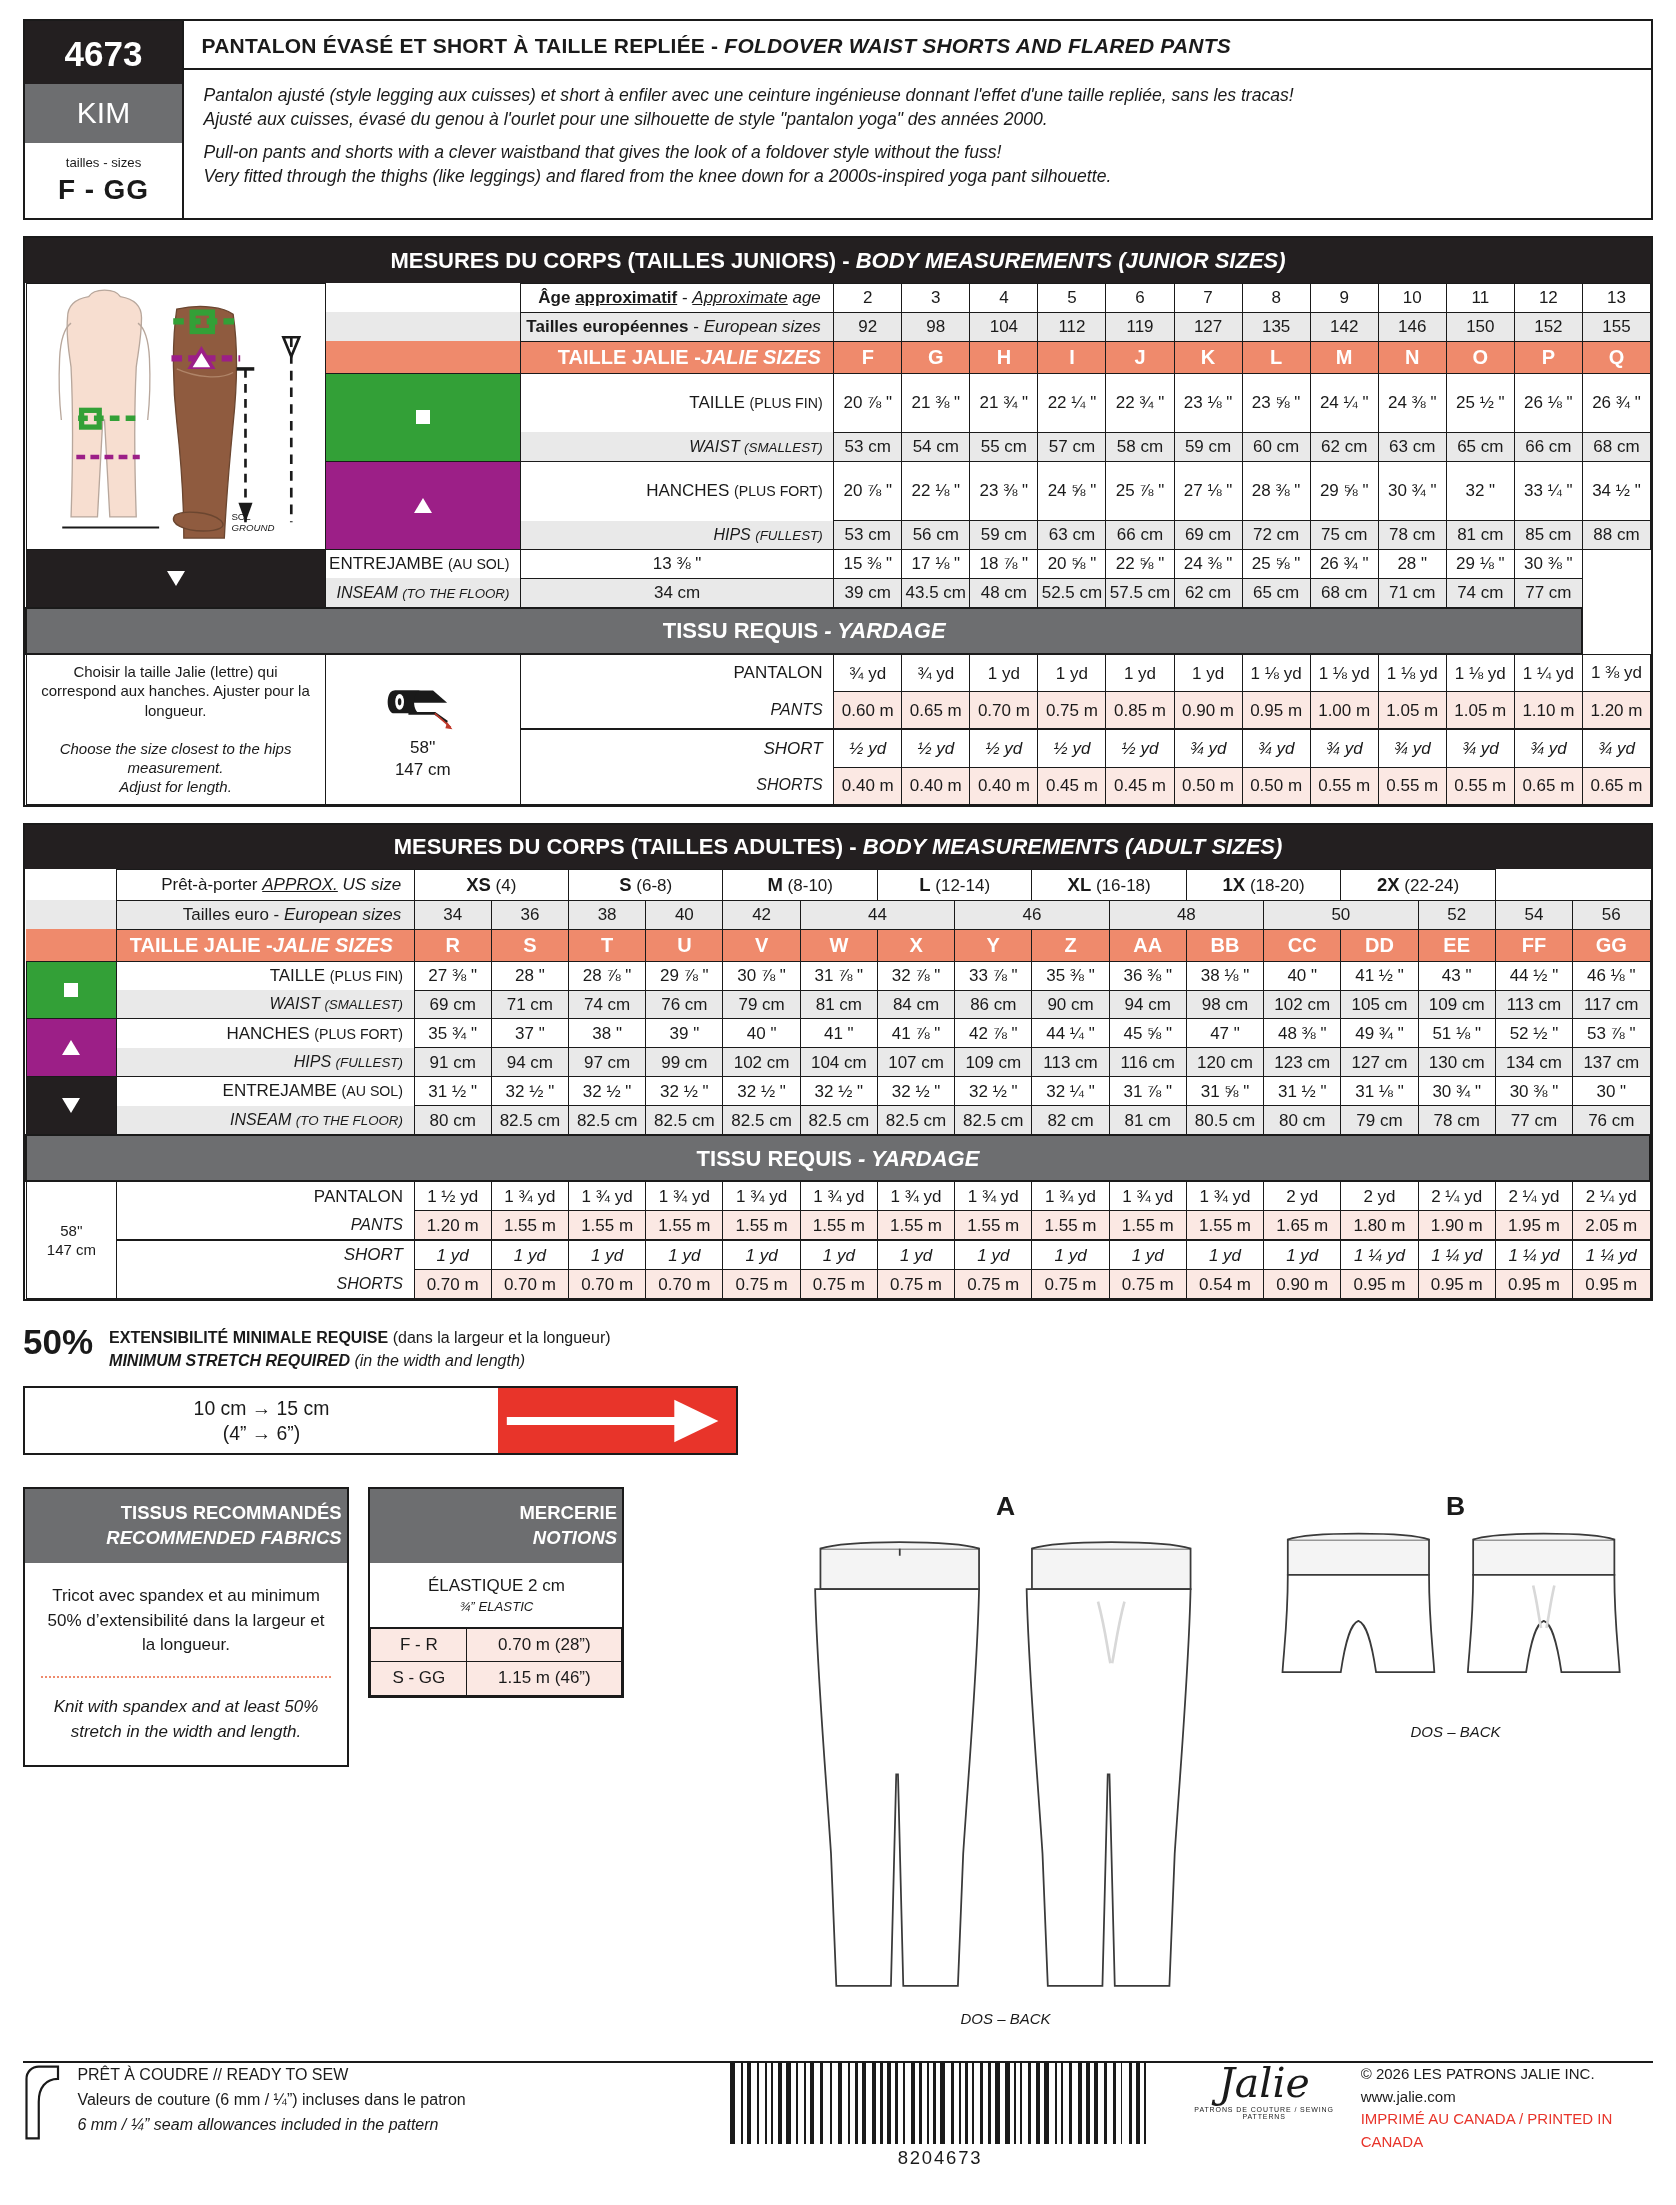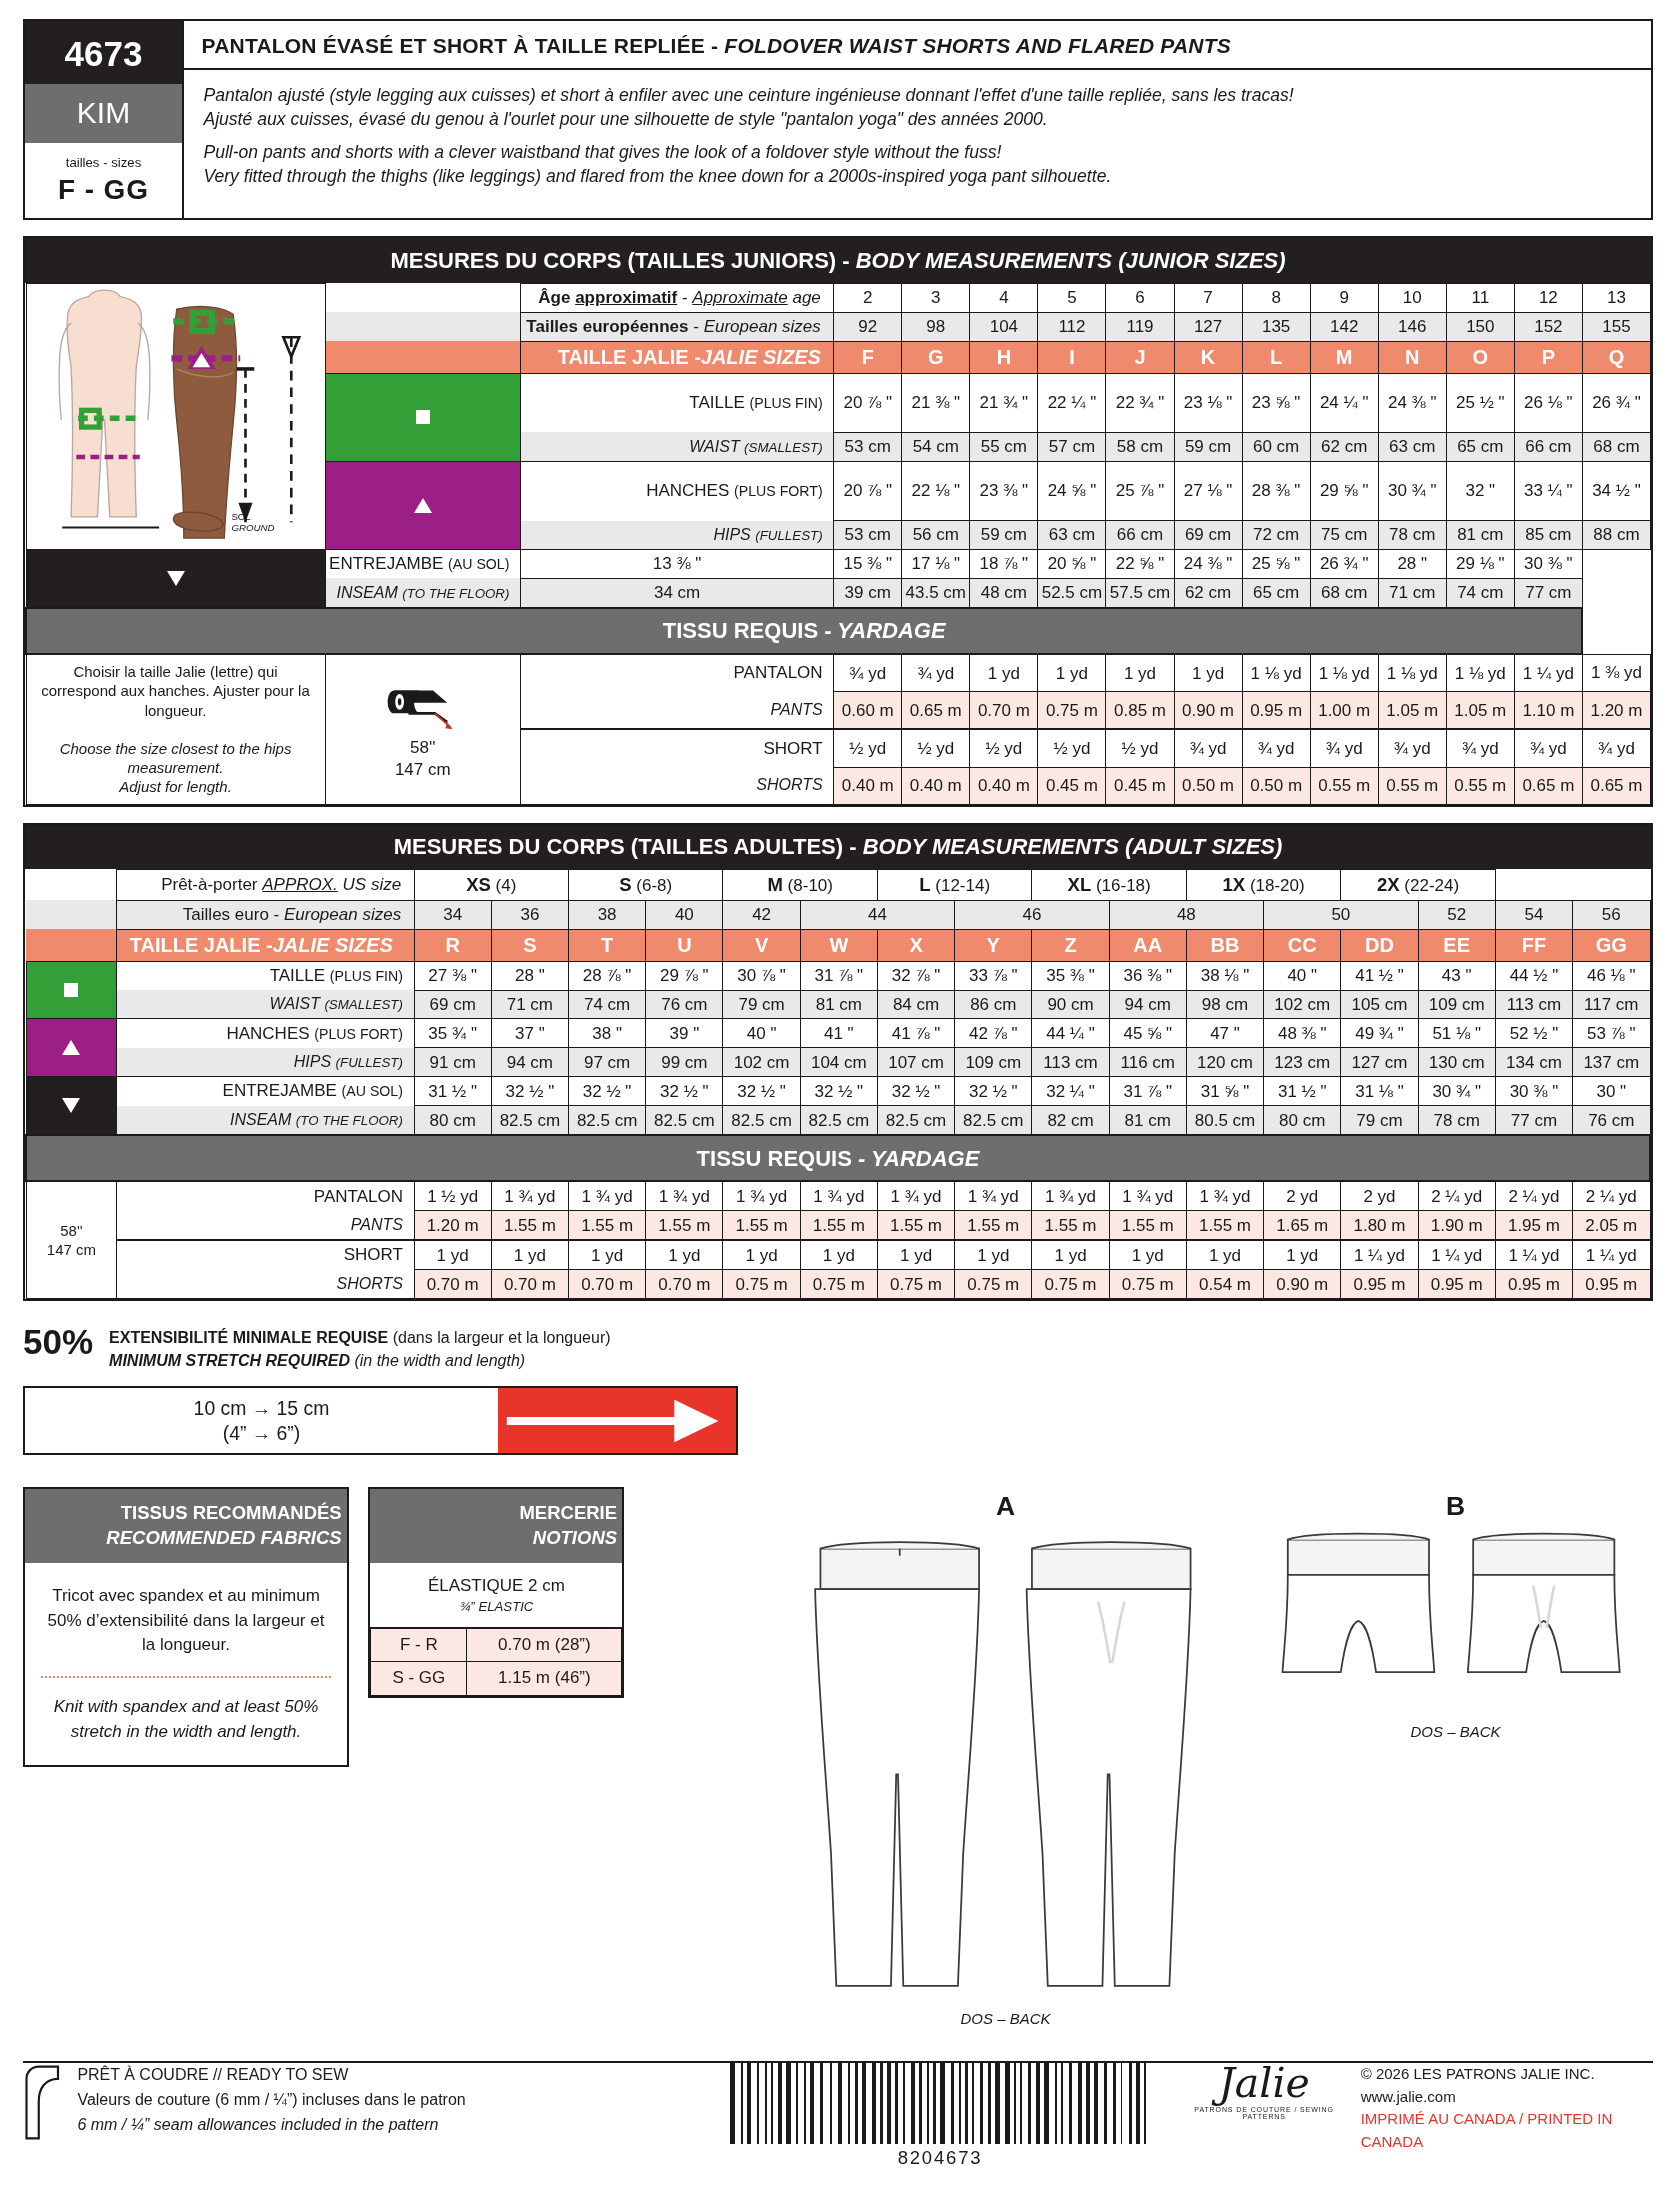--- a/index.html
+++ b/index.html
@@ -42,21 +42,21 @@
   td, th { border:0.9px solid #1a1a1a; font-size:17px; text-align:center; padding:0; }
   .lbl { text-align:right; padding:2.6px 12.4px 2.6px 5.3px; white-space:nowrap; }
   .lbl .fr { font-weight:bold; }
   .lbl .en { font-style:italic; }
   .u { text-decoration:underline; }
   .row-grey td { background:#e9e9e9; }
   .row-orange td { background:#ef8a6c; color:#fff; font-weight:bold; font-size:20px; }
   .row-pink td { background:#fbe8e3; }
   .cellpad { padding:4.4px 1.8px 3.5px; }
   .nb { border:none; } .nt { border-top:none; } .nbm { border-bottom:none; }
-  .thick-t { border-top:2.2px solid #1a1a1a; }
+  .thick-t { border-top:2.2px solid #1a1a1a;font-style:italic; }
 
   .measrow-label { text-align:right; padding:1.8px 10.6px 1.8px 3.5px; white-space:nowrap; font-size:17px; }
   .measrow-label .fr { font-size:17px; }
   .measrow-label .en { font-style:italic; font-size:16px; }
 
   .swatch { width:46px; }
   .sw-green { background:#33a037; }
   .sw-purple { background:#9c1f87; }
   .sw-black { background:#231f20; }
   .sw-inner-sq { width:14px;height:14px;background:#fff;margin:0 auto; }

